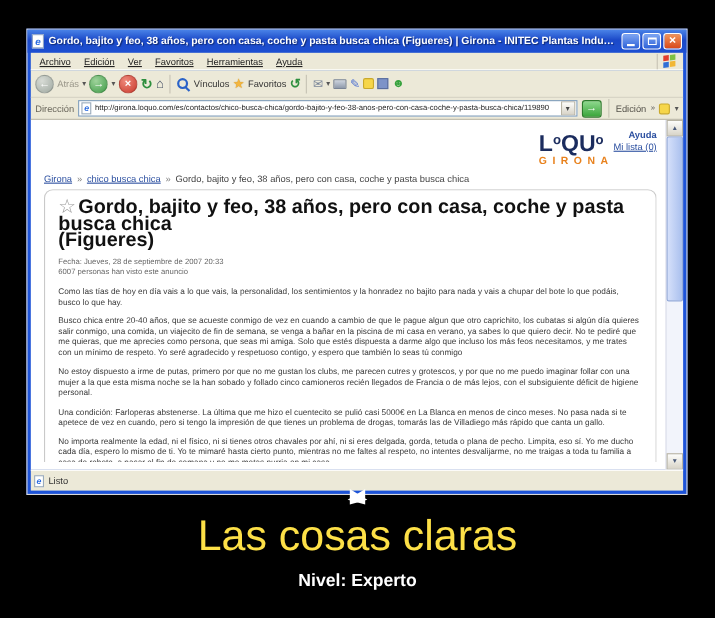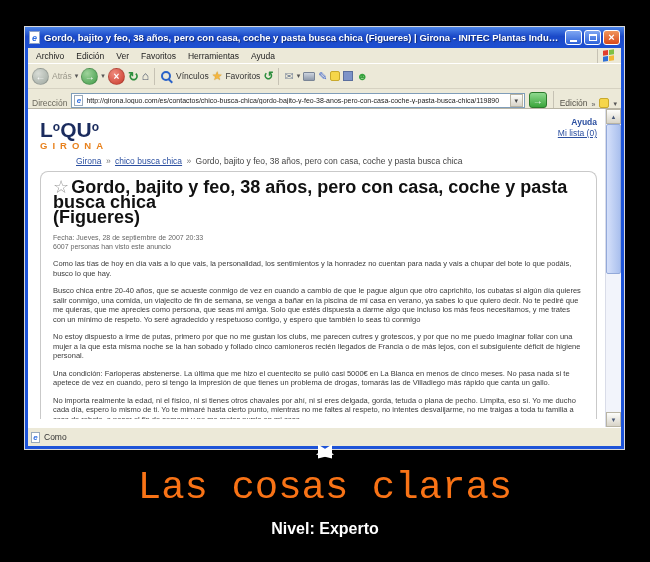--- a/index.html
+++ b/index.html
@@ -25,21 +25,21 @@
   .wbtn { width:17px; height:15px; border:1px solid #fff; border-radius:3px;
           display:flex; align-items:center; justify-content:center;
           color:#fff; font-size:11px; font-weight:bold; line-height:1; }
   .wbtn.min,.wbtn.max { background:linear-gradient(180deg,#7fa6f2,#2e62d8); }
   .wbtn.close { background:linear-gradient(180deg,#f0965c,#d8481a); }
   .min-bar { width:7px; height:2px; background:#fff; display:block; margin-top:7px; }
   .max-box { width:8px; height:7px; border:1px solid #fff; border-top:2px solid #fff; display:block; }
 
   .menubar { height:16px; background:#ece9d8; border-bottom:1px solid #fff;
              display:flex; align-items:center; padding:0 2px; font-size:8.5px; color:#222; }
-  .menu-item { padding:0 6px; cursor:default; }
+  .menu-item { padding:0 6px; cursor:default;text-decoration:underline; }
   .throbber { margin-left:auto; width:22px; height:14px; border-left:1px solid #c6c2b4;
               display:flex; align-items:center; justify-content:center; }
   .flag { width:11px; height:11px; display:grid; grid-template-columns:1fr 1fr;
           grid-template-rows:1fr 1fr; gap:1px; transform:skewY(-8deg); }
   .flag i { display:block; }
   .fc1{background:#e23d2d}.fc2{background:#7ec043}.fc3{background:#2f6fd6}.fc4{background:#f2b734}
 
   .toolbar { height:25px; background:#ece9d8; border-bottom:1px solid #d6d2c2;
              display:flex; align-items:center; gap:3px; padding:0 4px;
              font-size:8.5px; color:#333; }
@@ -63,21 +63,21 @@
                  border:2px solid #2a62c8; border-radius:50%; }
   .mag::after { content:""; position:absolute; right:0; bottom:1px; width:5px; height:2px;
                 background:#2a62c8; transform:rotate(45deg); }
   .printer { width:12px; height:9px; background:linear-gradient(180deg,#cdd4de,#8f9aab);
              border:1px solid #7a8596; border-radius:1px; }
   .note-sq { width:10px; height:10px; background:#f6d64a; border:1px solid #c9a92c; border-radius:2px; }
   .block-sq { width:10px; height:10px; background:#7d93c8; border:1px solid #5a6e9e; }
   .vsep { width:1px; height:17px; background:#c6c2b4; margin:0 2px; }
 
   .addressbar { height:20px; background:#ece9d8; border-bottom:1px solid #b8b4a4;
-                display:flex; align-items:flex-end; gap:4px; padding:0 4px; font-size:8.5px; color:#6a675c; }
+                display:flex; align-items:center; gap:4px; padding:0 4px; font-size:8.5px; color:#6a675c; }
   .addr-input { flex:1; height:15px; background:#fff; border:1px solid #7f9db9;
                 display:flex; align-items:center; padding:0 1px 0 2px; gap:3px; overflow:hidden; }
   .mini-ico { width:9px; height:11px; background:#fff; border:1px solid #9ab;
               color:#2a6be0; font-size:8px; font-weight:bold; font-style:italic;
               display:inline-flex; align-items:center; justify-content:center; flex:none; }
   .url { flex:1; font-size:7px; color:#222; white-space:nowrap; overflow:hidden; }
   .drop-btn { width:13px; height:13px; background:linear-gradient(180deg,#fdfdfb,#d8d4c8);
               border:1px solid #b8b4a4; font-size:7px; color:#444;
               display:flex; align-items:center; justify-content:center; flex:none; }
   .go-btn { width:18px; height:16px; background:linear-gradient(180deg,#8fd98f,#3aa53a);
@@ -89,28 +89,28 @@
   .main { flex:1; padding:8px 8px 0 12px; overflow:hidden; }
   .scrollbar { width:16px; background:#f2f4fb; border-left:1px solid #d9dce8;
                display:flex; flex-direction:column; }
   .sb-btn { height:15px; background:linear-gradient(180deg,#fdfdfb,#d8d4c8);
             border:1px solid #b8b4a4; font-size:6px; color:#4a5a7a;
             display:flex; align-items:center; justify-content:center; }
   .sb-thumb { height:150px; background:linear-gradient(90deg,#d5e0fa,#aac0ee);
               border:1px solid #93a9d9; border-radius:2px; }
   .sb-fill { flex:1; }
 
-  .header-row { display:flex; justify-content:space-between; align-items:flex-start; }
+  .header-row { display:flex; justify-content:flex-end; align-items:flex-start; }
   .logo-line1 { font-weight:bold; font-size:21px; color:#1b2c5e; letter-spacing:0; line-height:20px; }
   .logo-sup { font-size:12px; vertical-align:6px; }
   .logo-line2 { font-weight:bold; font-size:9.5px; letter-spacing:5px; color:#e8821e; margin-top:0; }
   .nav-right { text-align:right; font-size:8.5px; line-height:11px; }
   .lnk { color:#2b4fa0; text-decoration:underline; cursor:pointer; }
   .help-lnk { font-weight:bold; text-decoration:none; }
-  .breadcrumb { margin-top:5px; font-size:8.5px; color:#444;margin-left:36px; }
+  .breadcrumb { margin-top:5px; font-size:8.5px; color:#444; }
   .bc-sep { color:#777; margin:0 2px; }
   .send-row { border-top:1px solid #ddd; margin-top:6px; padding-top:3px;
               text-align:right; font-size:8px; }
 
   .ad-box { margin-top:5px; border:1px solid #c9c9c9; border-bottom:none;
             border-radius:8px 8px 0 0; padding:8px 12px 0; height:248px; overflow:hidden; }
   .ad-title { font-size:18px; font-weight:bold; color:#111; line-height:15px; }
   .ad-star { color:#999; font-weight:normal; margin-right:2px; }
   .ad-meta { margin-top:8px; font-size:7px; color:#666; line-height:9px; }
   .ad-p { font-size:7.5px; line-height:9.5px; color:#3a3a3a; margin-top:8px; }
@@ -126,21 +126,21 @@
 
   
   .banner { position:absolute; top:446px; left:0; width:100%;
             display:flex; align-items:center; justify-content:center; }
   .wing { width:0; height:0; border-top:7px solid transparent; border-bottom:7px solid transparent; }
   .wing.l { border-right:16px solid #fff; margin-right:-7px; transform:skewY(-10deg); }
   .wing.r { border-left:16px solid #fff; margin-left:-7px; transform:skewY(10deg); }
   .pill { border:2px solid #fff; border-radius:12px; background:#000; color:#fff;
           font-weight:bold; font-size:15px; padding:1px 12px 3px; position:relative; z-index:1; }
   .caption-title { position:absolute; top:466px; width:100%; text-align:center;
-                   color:#f97316; font-family:Liberation Mono, monospace; font-size:39px; line-height:44px; }
+                   color:#fde047; font-family:Liberation Sans, sans-serif; font-size:39px; line-height:44px; }
   .caption-sub { position:absolute; top:520px; width:100%; text-align:center;
                  color:#fff; font-size:16px; font-weight:bold; }
 </style>
 </head>
 <body>
 
 <div class="browser">
 
   <div class="titlebar">
     <span class="page-ico">e</span>
@@ -238,40 +238,40 @@
 
       <div class="ad-box">
         <div class="ad-title">
           <span class="ad-star">☆</span><span>Gordo, bajito y feo, 38 años, pero con casa, coche y pasta busca chica</span>
           <div>(Figueres)</div>
         </div>
         <div class="ad-meta">
           <div>Fecha:  Jueves, 28 de septiembre de 2007 20:33</div>
           <div>6007 personas han visto este anuncio</div>
         </div>
-        <p class="ad-p">Como las tías de hoy en día vais a lo que vais, la personalidad, los sentimientos y la honradez no cuentan para nada y vais a chupar del bote lo que podáis, busco lo que hay.</p>
+        <p class="ad-p">Como las tías de hoy en día vais a lo que vais, la personalidad, los sentimientos y la honradez no bajito para nada y vais a chupar del bote lo que podáis, busco lo que hay.</p>
         <p class="ad-p">Busco chica entre 20-40 años, que se acueste conmigo de vez en cuando a cambio de que le pague algun que otro caprichito, los cubatas si algún día quieres salir conmigo, una comida, un viajecito de fin de semana, se venga a bañar en la piscina de mi casa en verano, ya sabes lo que quiero decir. No te pediré que me quieras, que me aprecies como persona, que seas mi amiga. Solo que estés dispuesta a darme algo que incluso los más feos necesitamos, y me trates con un mínimo de respeto. Yo seré agradecido y respetuoso contigo, y espero que también lo seas tú conmigo</p>
         <p class="ad-p">No estoy dispuesto a irme de putas, primero por que no me gustan los clubs, me parecen cutres y grotescos, y por que no me puedo imaginar follar con una mujer a la que esta misma noche se la han sobado y follado cinco camioneros recién llegados de Francia o de más lejos, con el subsiguiente déficit de higiene personal.</p>
         <p class="ad-p">Una condición: Farloperas abstenerse. La última que me hizo el cuentecito se pulió casi 5000€ en La Blanca en menos de cinco meses. No pasa nada si te apetece de vez en cuando, pero si tengo la impresión de que tienes un problema de drogas, tomarás las de Villadiego más rápido que canta un gallo.</p>
         <p class="ad-p">No importa realmente la edad, ni el físico, ni si tienes otros chavales por ahí, ni si eres delgada, gorda, tetuda o plana de pecho. Limpita, eso sí. Yo me ducho cada día, espero lo mismo de ti. Yo te mimaré hasta cierto punto, mientras no me faltes al respeto, no intentes desvalijarme, no me traigas a toda tu familia a casa de rebote, a pasar el fin de semana y no me metas purria en mi casa.</p>
 
       </div>
 
     </div>
     <div class="scrollbar">
       <span class="sb-btn">▲</span>
       <span class="sb-thumb"></span>
       <span class="sb-fill"></span>
       <span class="sb-btn">▼</span>
     </div>
   </div>
 
   <div class="statusbar">
     <span class="mini-ico">e</span>
-    <span>Como</span>
+    <span>Listo</span>
     <span class="status-fill"></span>
   </div>
 
 </div>
 
 <div class="banner">
   <span class="wing l"></span>
   <span class="wing r"></span>
 </div>
 

